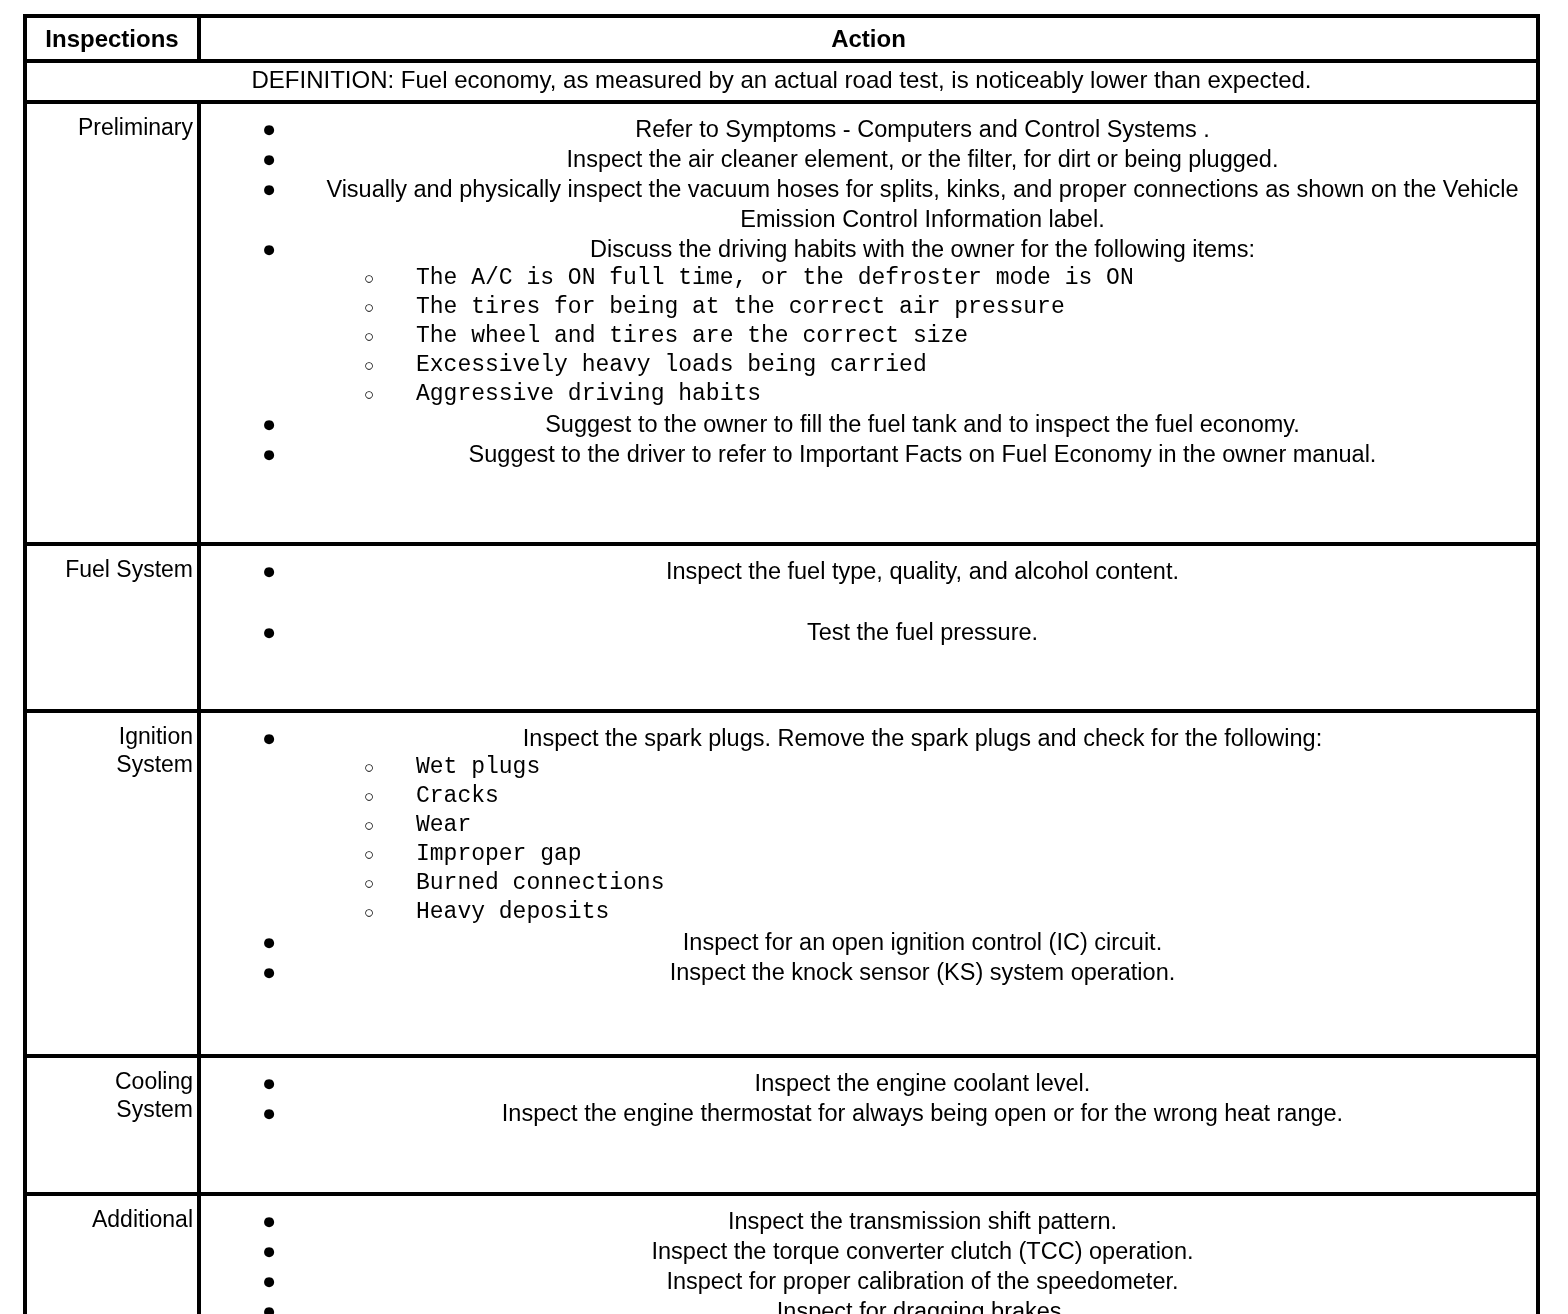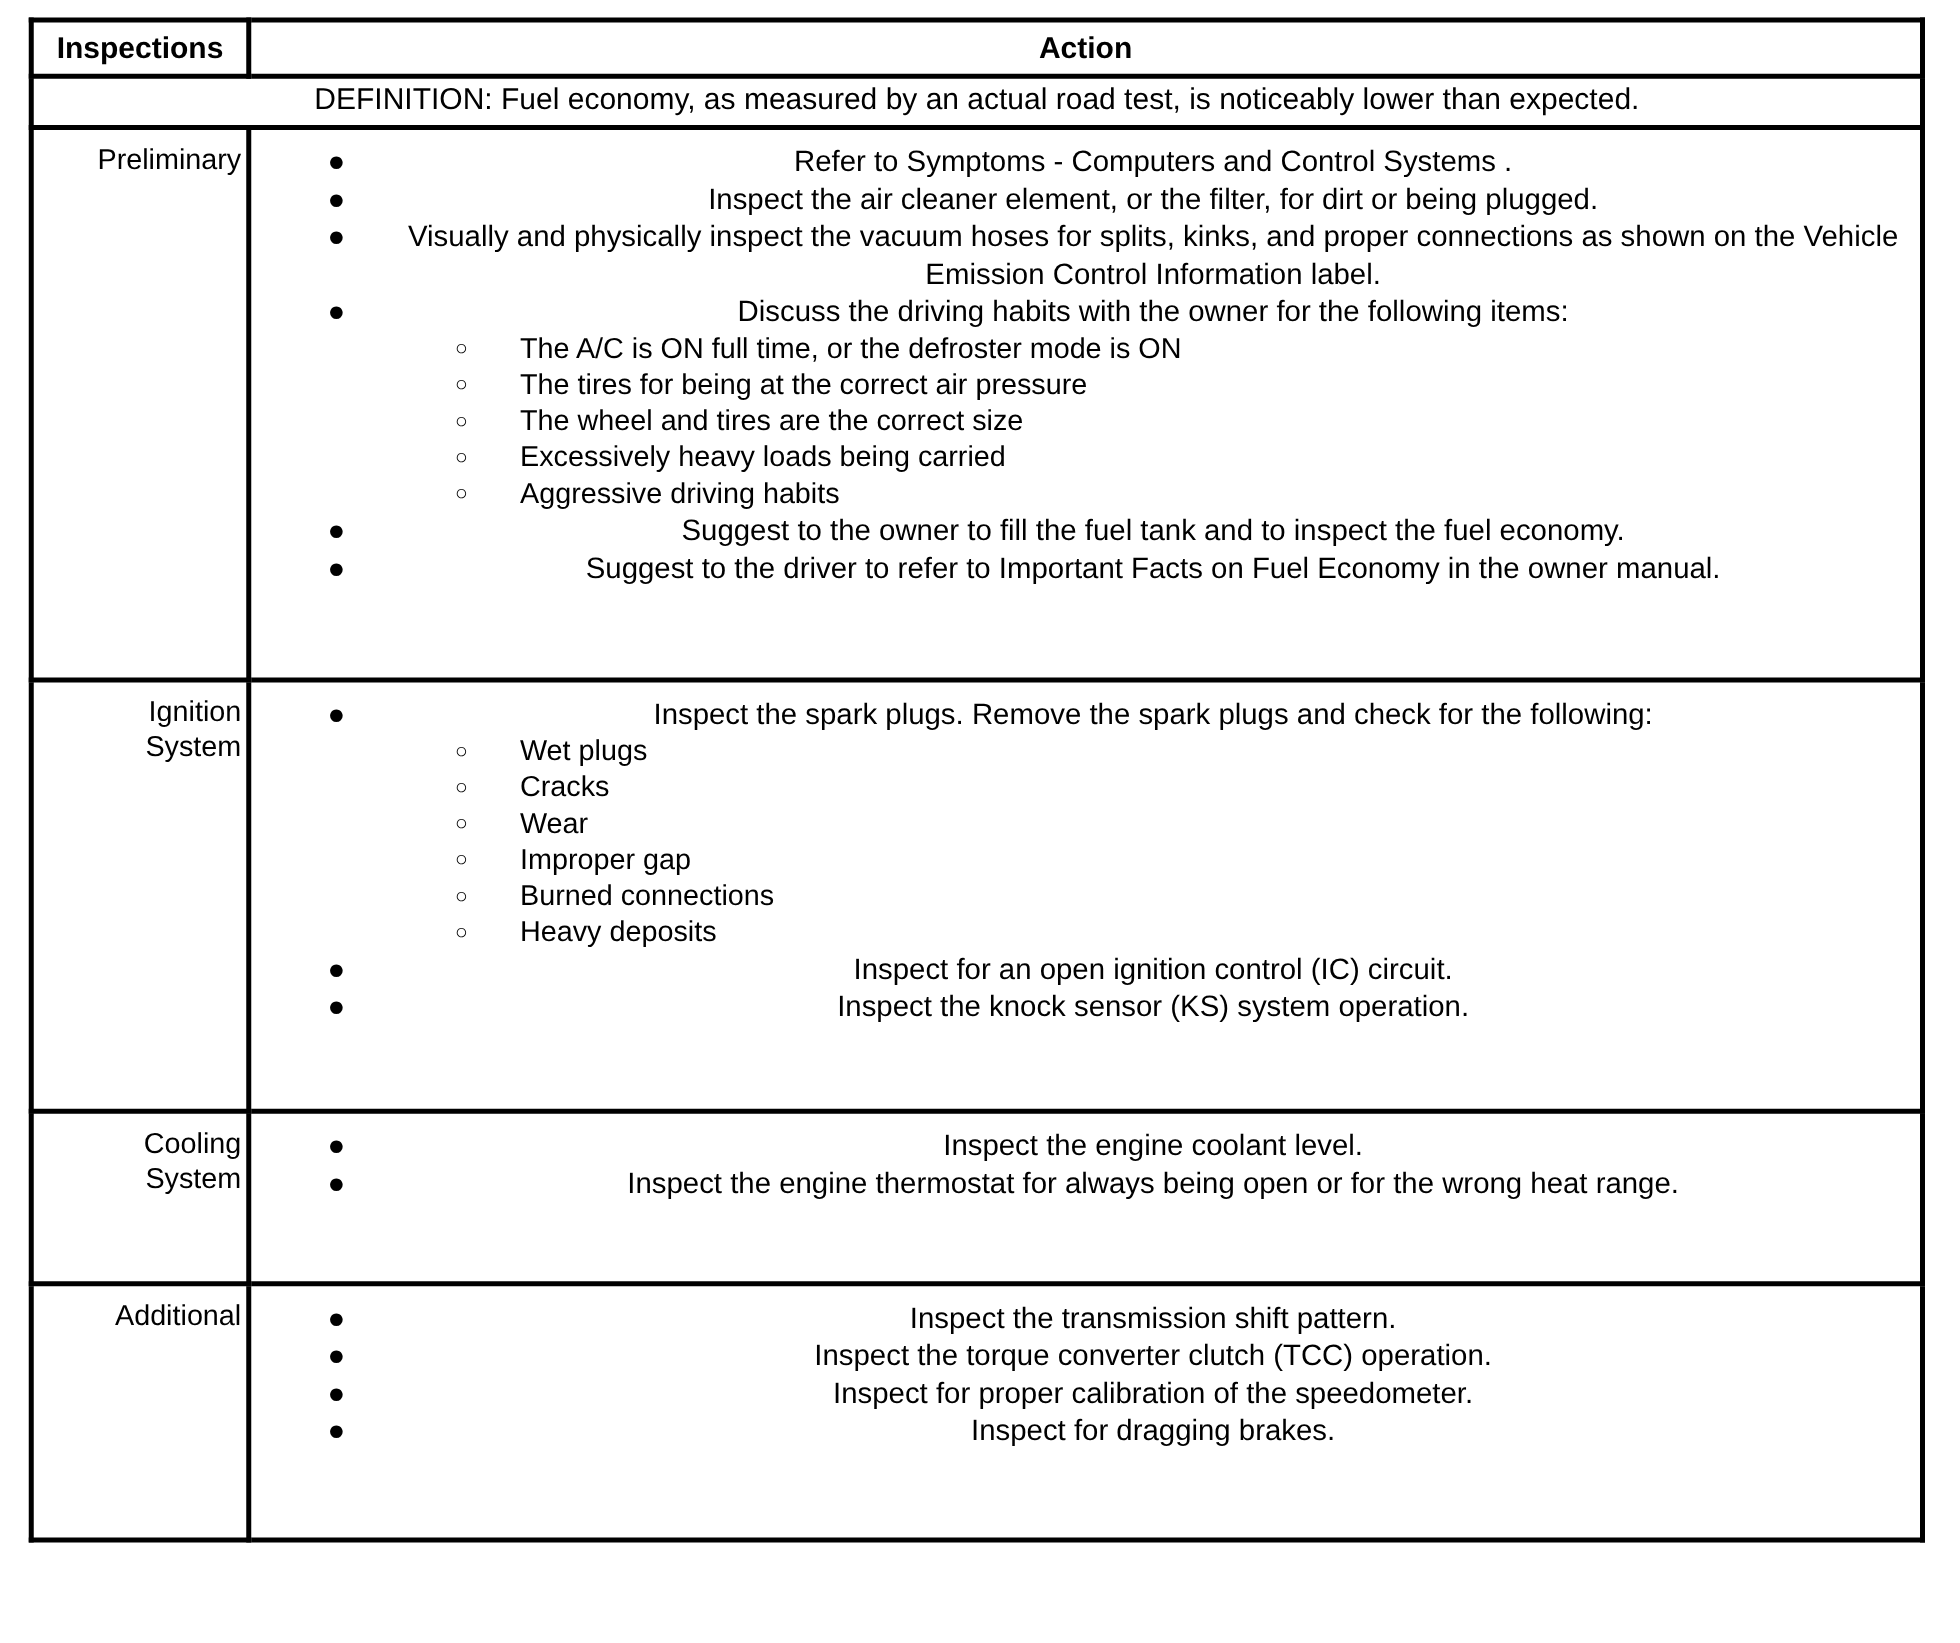--- a/index.html
+++ b/index.html
@@ -121,20 +121,21 @@
   ul.lvl2 > li.b2 > .bullet2 {
     position: absolute;
     left: 49px;
     top: 0;
     font-size: 17px;
     line-height: 29px;
     font-family: "Liberation Sans", sans-serif;
   }
   ul.lvl2 > li.b2 > .txt {
     display: block;
+    font-family: Liberation Mono, monospace;
   }
 
   
   tr.r-prelim  td { height: 414px; }
   tr.r-fuel    td { height: 139px; }
   tr.r-ign     td { height: 317px; }
   tr.r-cool    td { height: 110px; }
   tr.r-add     td { height: 177px; }
 </style>
 </head>
@@ -206,20 +207,37 @@
               <span class="txt">Suggest to the owner to fill the fuel tank and to inspect the fuel economy.</span>
             </li>
             <li class="b1">
               <span class="bullet">●</span>
               <span class="txt">Suggest to the driver to refer to Important Facts on Fuel Economy in the owner manual.</span>
             </li>
           </ul>
         </td>
       </tr>
 
+      <tr class="r-fuel">
+        <td class="insp-label">
+          <span class="lbl-line">Fuel System</span>
+        </td>
+        <td class="action-cell">
+          <ul class="lvl1">
+            <li class="b1 gap-lg">
+              <span class="bullet">●</span>
+              <span class="txt">Inspect the fuel type, quality, and alcohol content.</span>
+            </li>
+            <li class="b1">
+              <span class="bullet">●</span>
+              <span class="txt">Test the fuel pressure.</span>
+            </li>
+          </ul>
+        </td>
+      </tr>
 
       <tr class="r-ign">
         <td class="insp-label">
           <span class="lbl-line">Ignition</span>
           <span class="lbl-line">System</span>
         </td>
         <td class="action-cell">
           <ul class="lvl1">
             <li class="b1">
               <span class="bullet">●</span>

